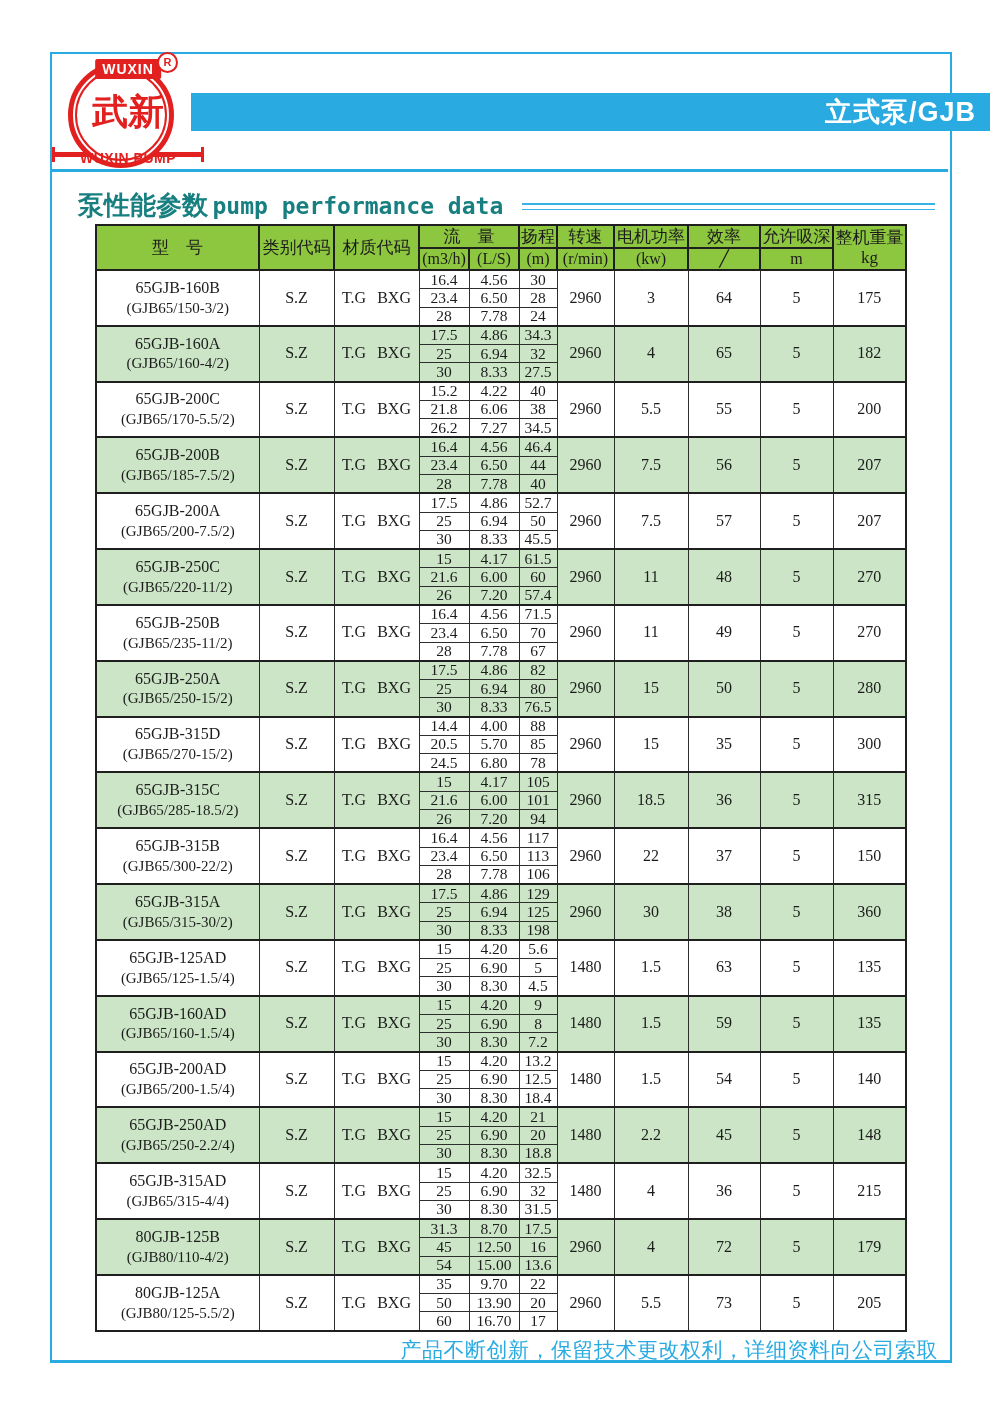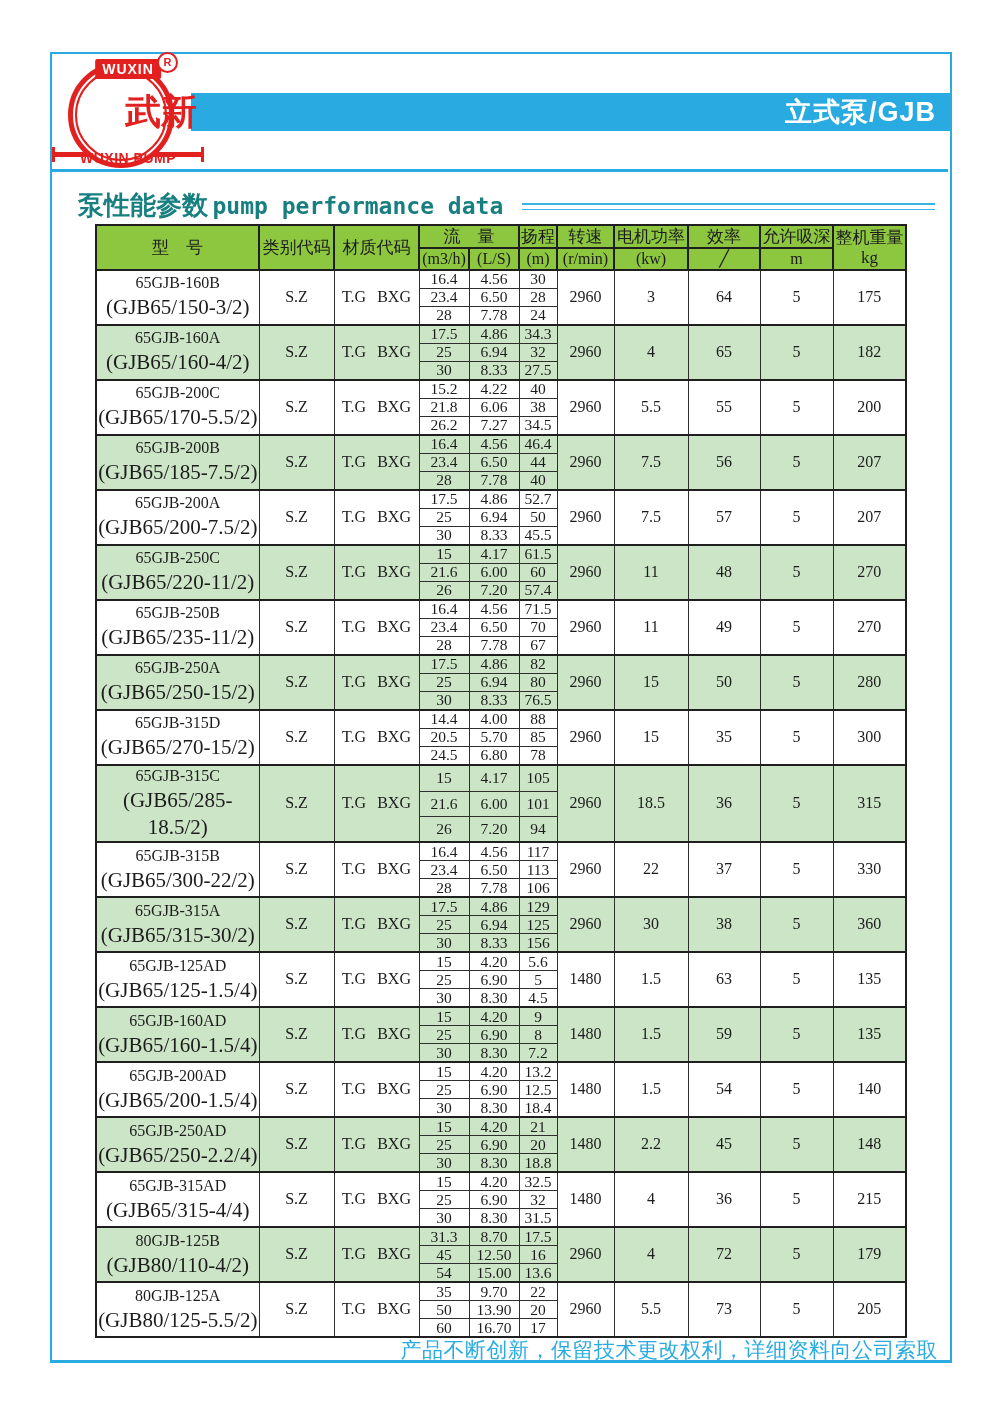--- a/index.html
+++ b/index.html
@@ -38,30 +38,29 @@
   .logo .wuxin-box{
     position:absolute;left:50%;top:5px;transform:translateX(-50%);
     background:#e2201f;color:#ffffff;font-weight:bold;font-size:14px;line-height:18px;
     padding:1px 7px;border-radius:2px;letter-spacing:1px;white-space:nowrap;z-index:3;
     font-family:"Liberation Sans",sans-serif;
   }
   .logo .cn{
     position:absolute;left:50%;top:34px;transform:translateX(-50%);
     color:#e2201f;font-size:36px;font-weight:bold;white-space:nowrap;z-index:3;
     font-family:"Liberation Serif","DejaVu Serif",serif;
-    margin-left:33px;
   }
   .logo .caption{
     position:absolute;left:-12px;top:96px;width:164px;text-align:center;
     color:#e2201f;font-weight:bold;font-size:14px;letter-spacing:0.5px;white-space:nowrap;z-index:3;
   }
   
   .type-bar{
     position:absolute;left:191px;top:93px;width:759px;height:38px;background:#29abe2;
-    display:flex;align-items:center;justify-content:flex-end;
+    display:flex;align-items:center;justify-content:flex-end;padding-left:40px;
   }
   .type-bar .label{
     color:#ffffff;font-size:27px;font-weight:bold;padding-right:14px;letter-spacing:1px;
   }
   
   .head-divider{position:absolute;left:50px;top:169px;width:898px;height:2.5px;background:#29abe2;}
   
   .title-row{position:absolute;left:78px;top:188px;height:32px;white-space:nowrap;}
   .title-cn{color:#177f80;font-size:26px;font-weight:bold;vertical-align:middle;}
   .title-en{
@@ -83,21 +82,21 @@
     border:1px solid #2e2e2e;text-align:center;vertical-align:middle;padding:0;overflow:hidden;
   }
   table.perf thead th{
     background:#8dc63f;font-weight:normal;font-size:17px;line-height:1.15;border:2px solid #1f1f1f;
   }
   table.perf thead tr.h1{height:23px;}
   table.perf thead tr.h2{height:22px;}
   table.perf thead th.unit{font-size:16px;}
   table.perf tbody td{font-size:15.5px;line-height:1.05;height:17px;}
   table.perf tbody td.model{font-size:16px;line-height:1.3;text-align:center;}
-  table.perf tbody td.model .l2{font-size:21px;}
+  table.perf tbody td.model .l2{font-size:15px;}
   table.perf tbody td.material{word-spacing:7px;}
   table.perf tbody tr.alt td{background:#cbe5c6;}
   table.perf tbody tr.gstart td{border-top:2px solid #1f1f1f;}
   table.perf tbody td.span{font-size:16px;}
   
   .footer-note{
     position:absolute;right:62px;top:1336px;color:#29abe2;font-size:21px;letter-spacing:0.5px;
     white-space:nowrap;
   }
 </style>
@@ -437,21 +436,21 @@
         </td>
         <td rowspan="3" class="span">S.Z</td>
         <td rowspan="3" class="span material">T.G BXG</td>
         <td>16.4</td>
         <td>4.56</td>
         <td>117</td>
         <td rowspan="3" class="span">2960</td>
         <td rowspan="3" class="span">22</td>
         <td rowspan="3" class="span">37</td>
         <td rowspan="3" class="span">5</td>
-        <td rowspan="3" class="span">330</td>
+        <td rowspan="3" class="span">150</td>
       </tr>
       <tr class="">
         <td>23.4</td>
         <td>6.50</td>
         <td>113</td>
       </tr>
       <tr class="">
         <td>28</td>
         <td>7.78</td>
         <td>106</td>
@@ -473,21 +472,21 @@
         <td rowspan="3" class="span">360</td>
       </tr>
       <tr class="alt">
         <td>25</td>
         <td>6.94</td>
         <td>125</td>
       </tr>
       <tr class="alt">
         <td>30</td>
         <td>8.33</td>
-        <td>156</td>
+        <td>198</td>
       </tr>
       <tr class="gstart">
         <td rowspan="3" class="model span">
           <div class="l1">65GJB-125AD</div>
           <div class="l2">(GJB65/125-1.5/4)</div>
         </td>
         <td rowspan="3" class="span">S.Z</td>
         <td rowspan="3" class="span material">T.G BXG</td>
         <td>15</td>
         <td>4.20</td>

